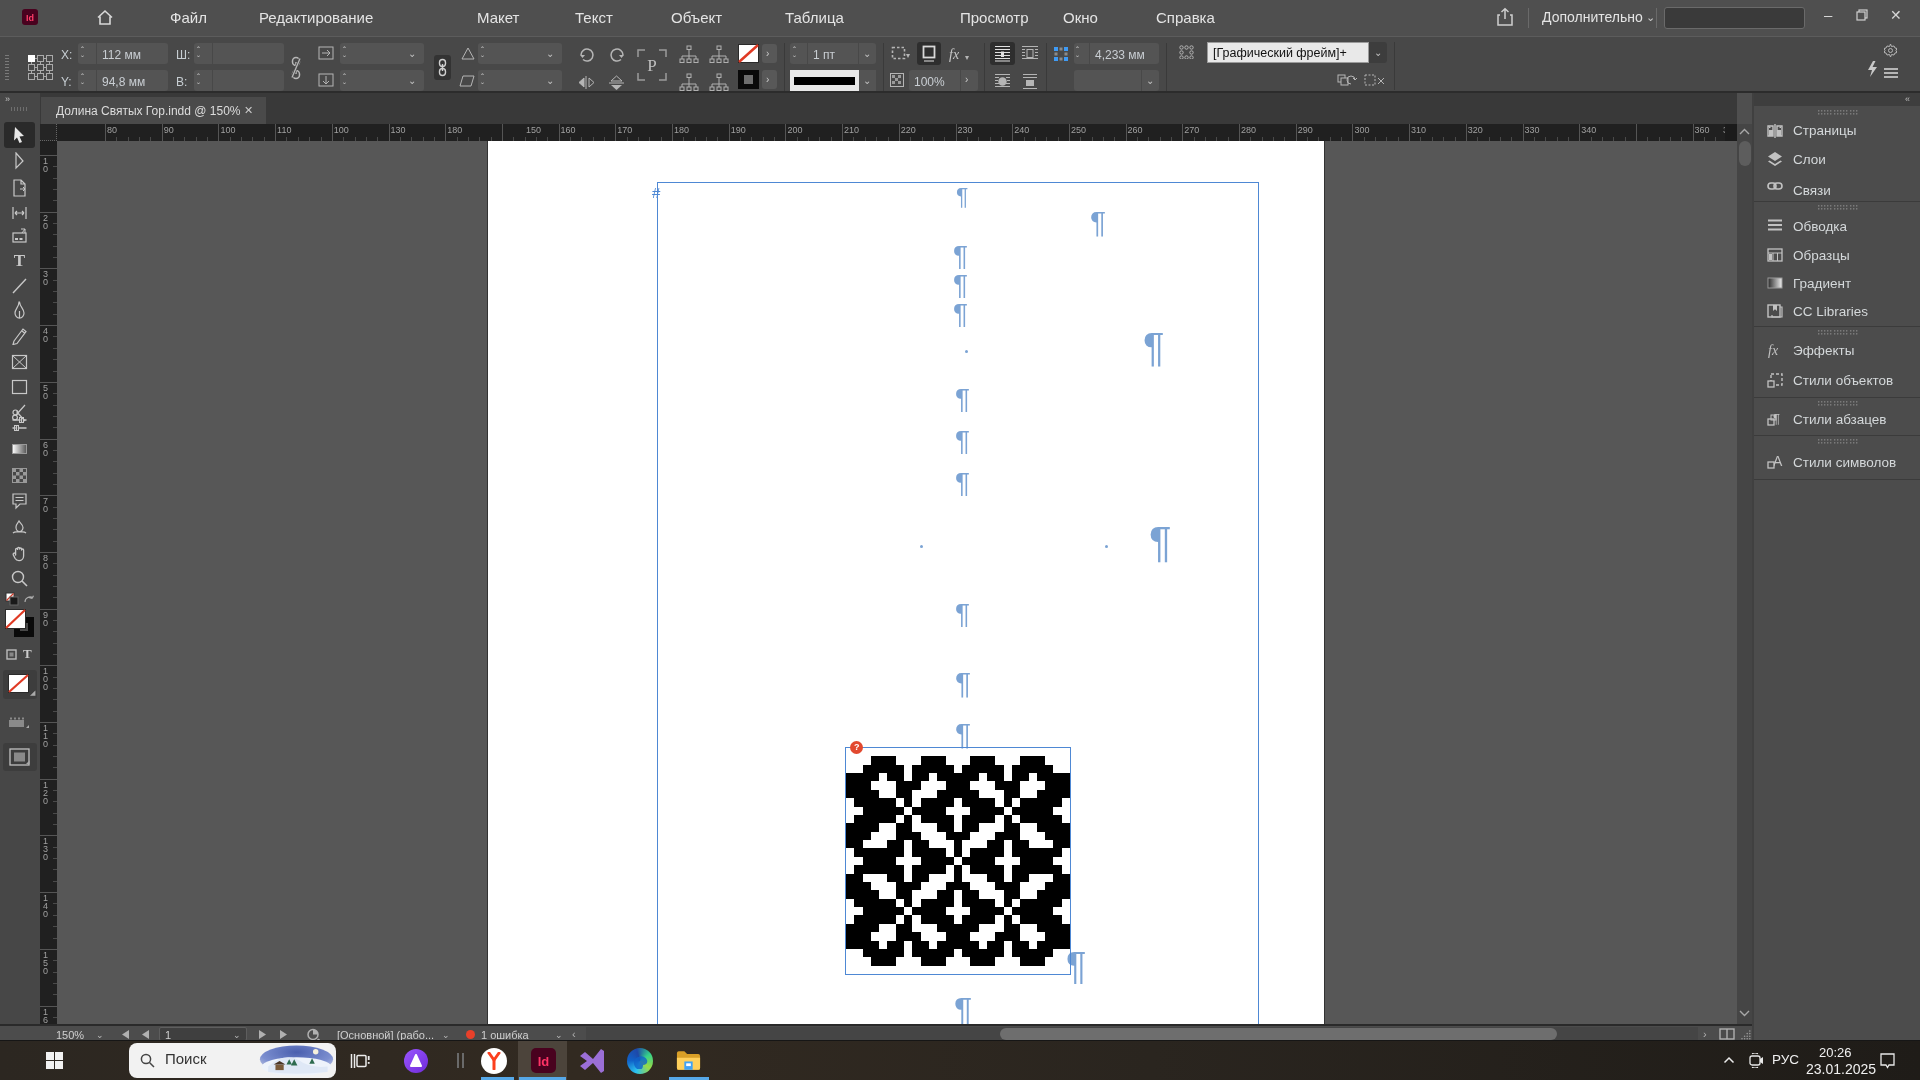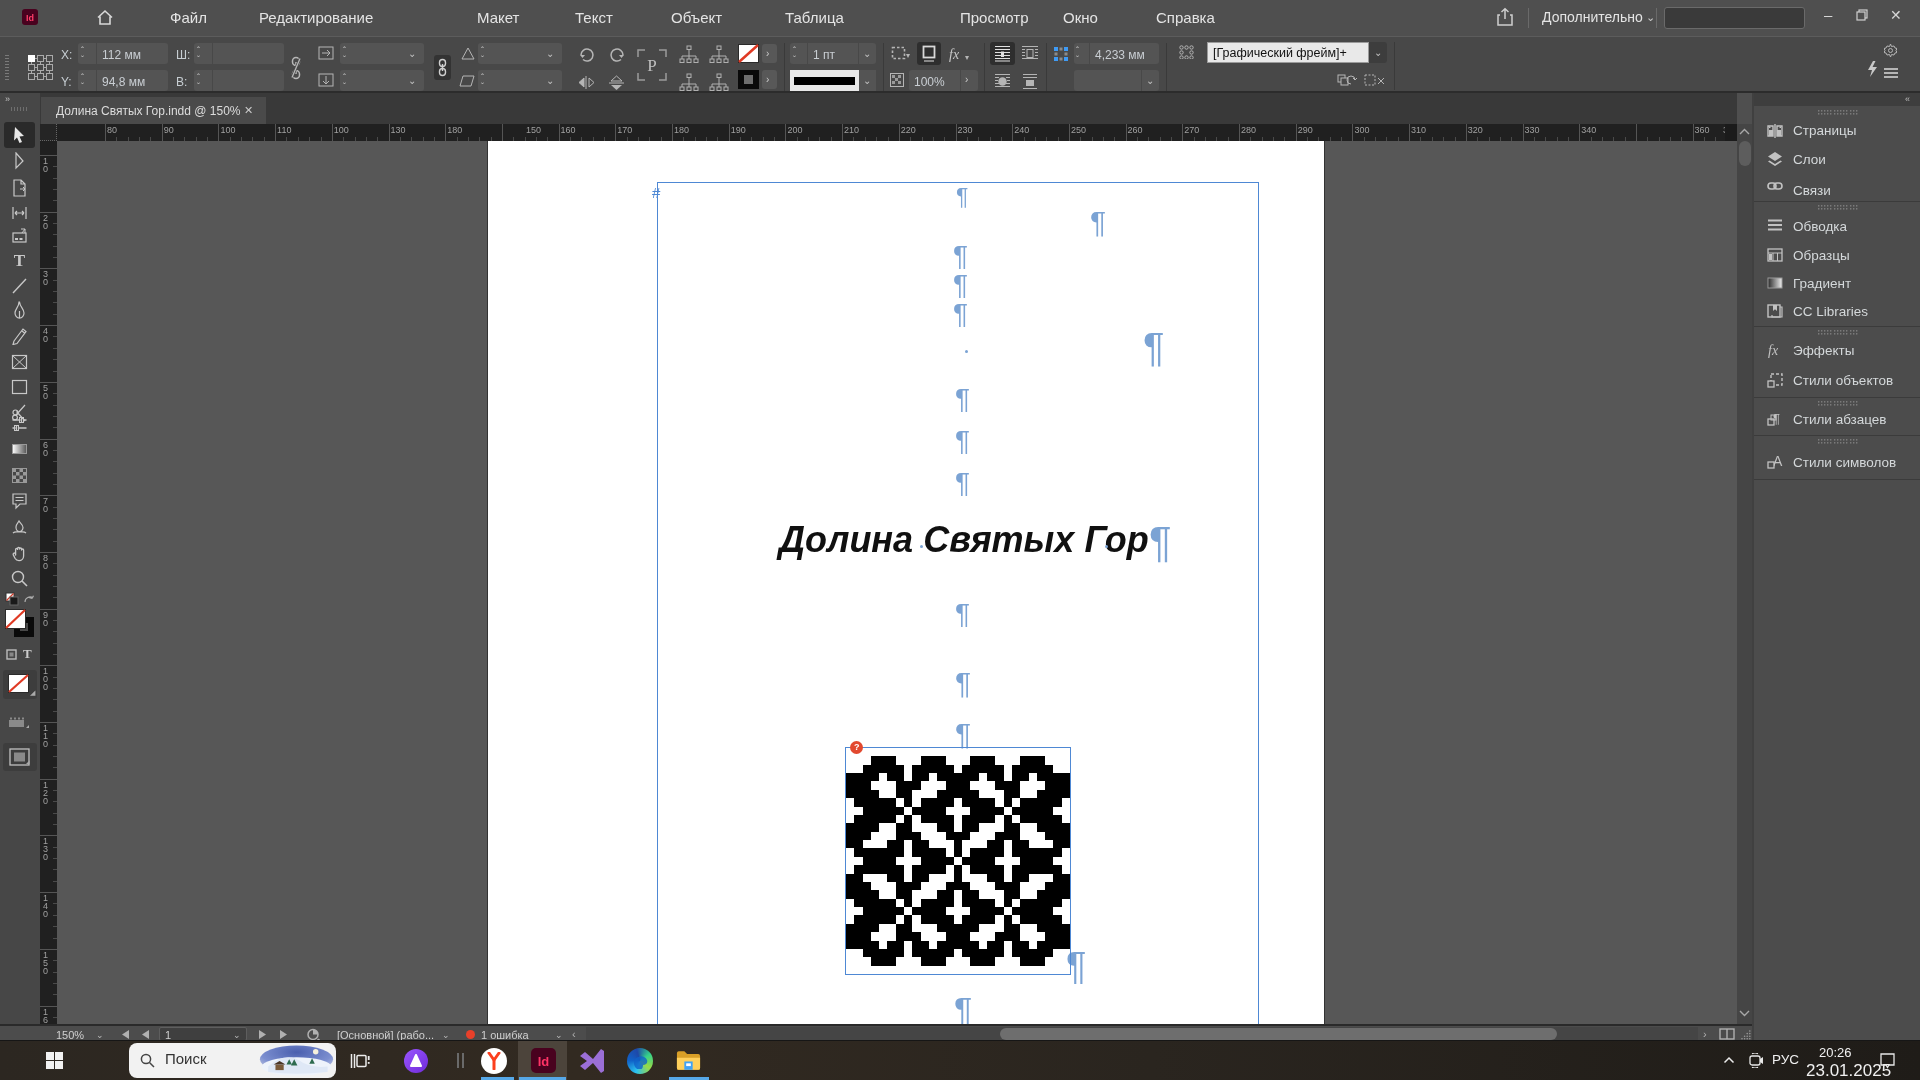--- a/index.html
+++ b/index.html
@@ -805,21 +805,20 @@
     <div class="abs" style="left:13px;top:898.5px;width:4px;height:1px;background:#4a4a4a"></div>
     <div class="abs" style="left:13px;top:909.9px;width:4px;height:1px;background:#4a4a4a"></div>
   </div>
 <div class="canvas">
     <div class="page"></div>
     <div class="guide" style="left:600px;top:41px;width:601px;height:1px"></div>
     <div class="guide" style="left:600px;top:41px;width:1px;height:842px"></div>
     <div class="guide" style="left:1201px;top:41px;width:1px;height:842px"></div>
     <span class="abs" style="left:595px;top:43px;color:#4e88d4;font-size:15px">#</span>
     <div class="abs" style="left:908px;top:209px;width:3px;height:3px;background:#7ba3d4;border-radius:50%"></div>
-    <div class="abs" style="left:722px;top:378px;font-size:36px;font-weight:bold;font-style:italic;color:#101010;white-space:nowrap" id="t3">Долина Святых Гор</div>
     <div class="abs" style="left:863px;top:404px;width:3px;height:3px;background:#7ba3d4;border-radius:50%"></div>
     <div class="abs" style="left:1048px;top:404px;width:3px;height:3px;background:#7ba3d4;border-radius:50%"></div>
     <div class="pil" style="left:899px;top:45px;font-size:23px">¶</div>
     <div class="pil" style="left:896px;top:101px;font-size:28px">¶</div>
     <div class="pil" style="left:896px;top:130px;font-size:28px">¶</div>
     <div class="pil" style="left:896px;top:159px;font-size:28px">¶</div>
     <div class="pil" style="left:898px;top:244px;font-size:28px">¶</div>
     <div class="pil" style="left:898px;top:286px;font-size:28px">¶</div>
     <div class="pil" style="left:898px;top:328px;font-size:28px">¶</div>
     <div class="pil" style="left:898px;top:459px;font-size:28px">¶</div>
@@ -1183,16 +1182,16 @@
     <svg class="abs" style="left:1723px;top:15px" width="12" height="8" viewBox="0 0 12 8">
       <path d="M1.5 6.5 L6 2 L10.5 6.5" fill="none" stroke="#ececec" stroke-width="1.5"></path>
     </svg>
     <svg class="abs" style="left:1748px;top:12px" width="16" height="15" viewBox="0 0 16 15">
       <rect x="2" y="3" width="10" height="9" rx="2" fill="none" stroke="#e8e8e8" stroke-width="1.3"></rect>
       <path d="M12 6 l3 -2 v7 l-3 -2z" fill="#e8e8e8"></path>
       <path d="M4 0.8 a6 6 0 0 1 6 0 M4 14.2 a6 6 0 0 0 6 0" fill="none" stroke="#e8e8e8" stroke-width="1.1"></path>
     </svg>
     <span class="abs" style="left:1772px;top:11px;color:#f0f0f0;font-size:13.5px">РУС</span>
     <span class="abs" style="left:1819px;top:4px;color:#f0f0f0;font-size:13px">20:26</span>
-    <span class="abs" style="left:1806px;top:20px;color:#f0f0f0;font-size:17px">23.01.2025</span>
+    <span class="abs" style="left:1806px;top:20px;color:#f0f0f0;font-size:14px">23.01.2025</span>
     <svg class="abs" style="left:1879px;top:12px" width="17" height="16" viewBox="0 0 17 16">
       <path d="M2 1 H15 V12 H10 L8.5 14.5 L7 12 H2 Z" fill="none" stroke="#e8e8e8" stroke-width="1.3"></path>
     </svg>
   </div>
 </body></html>

